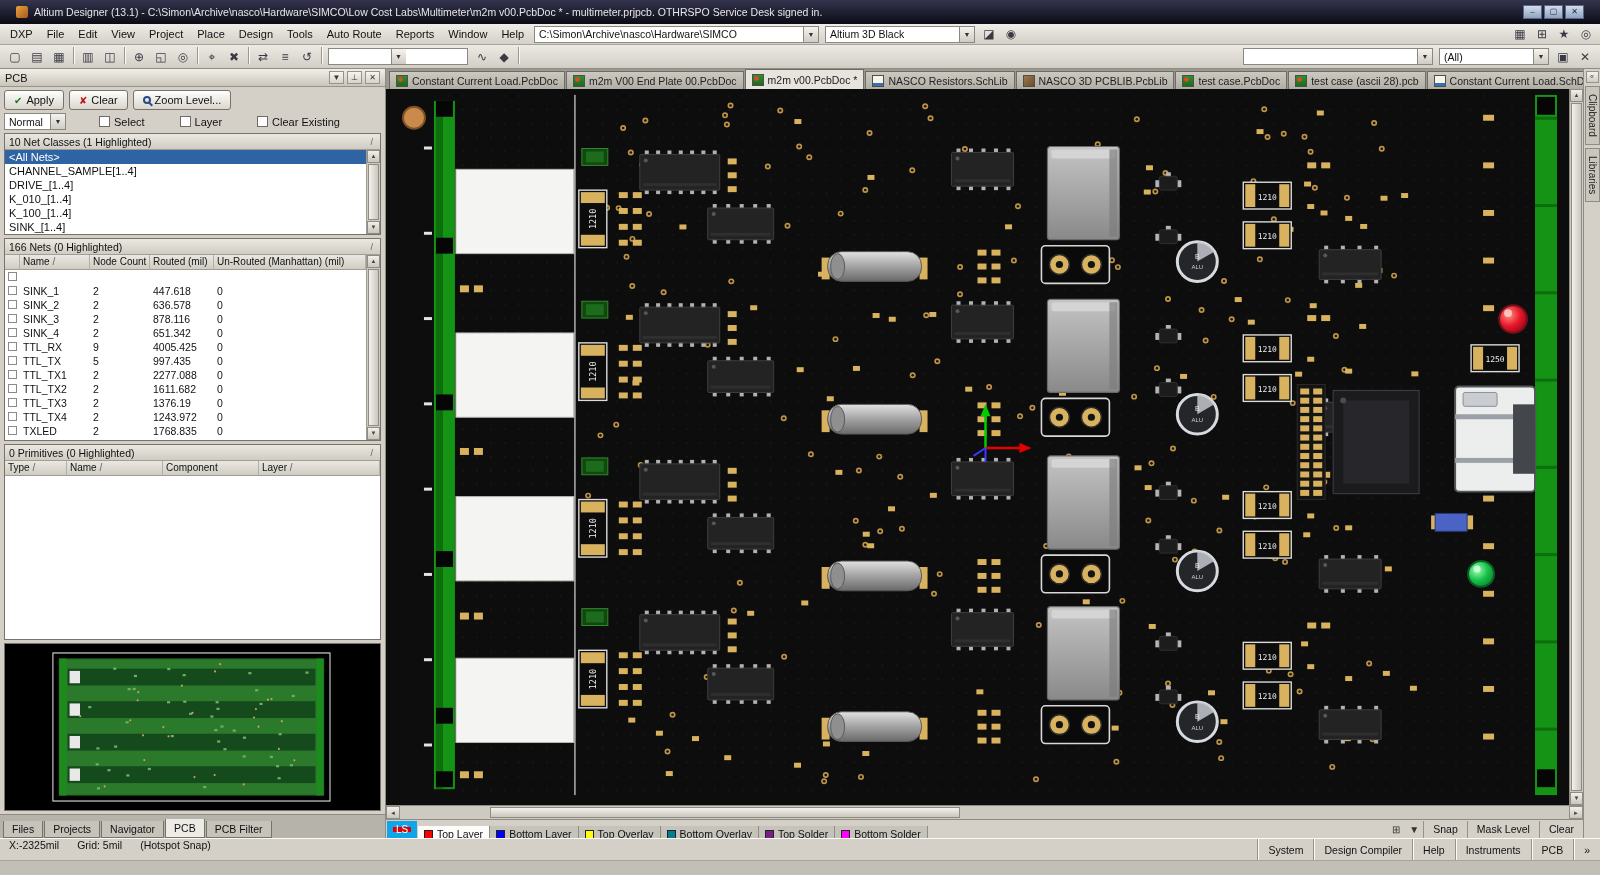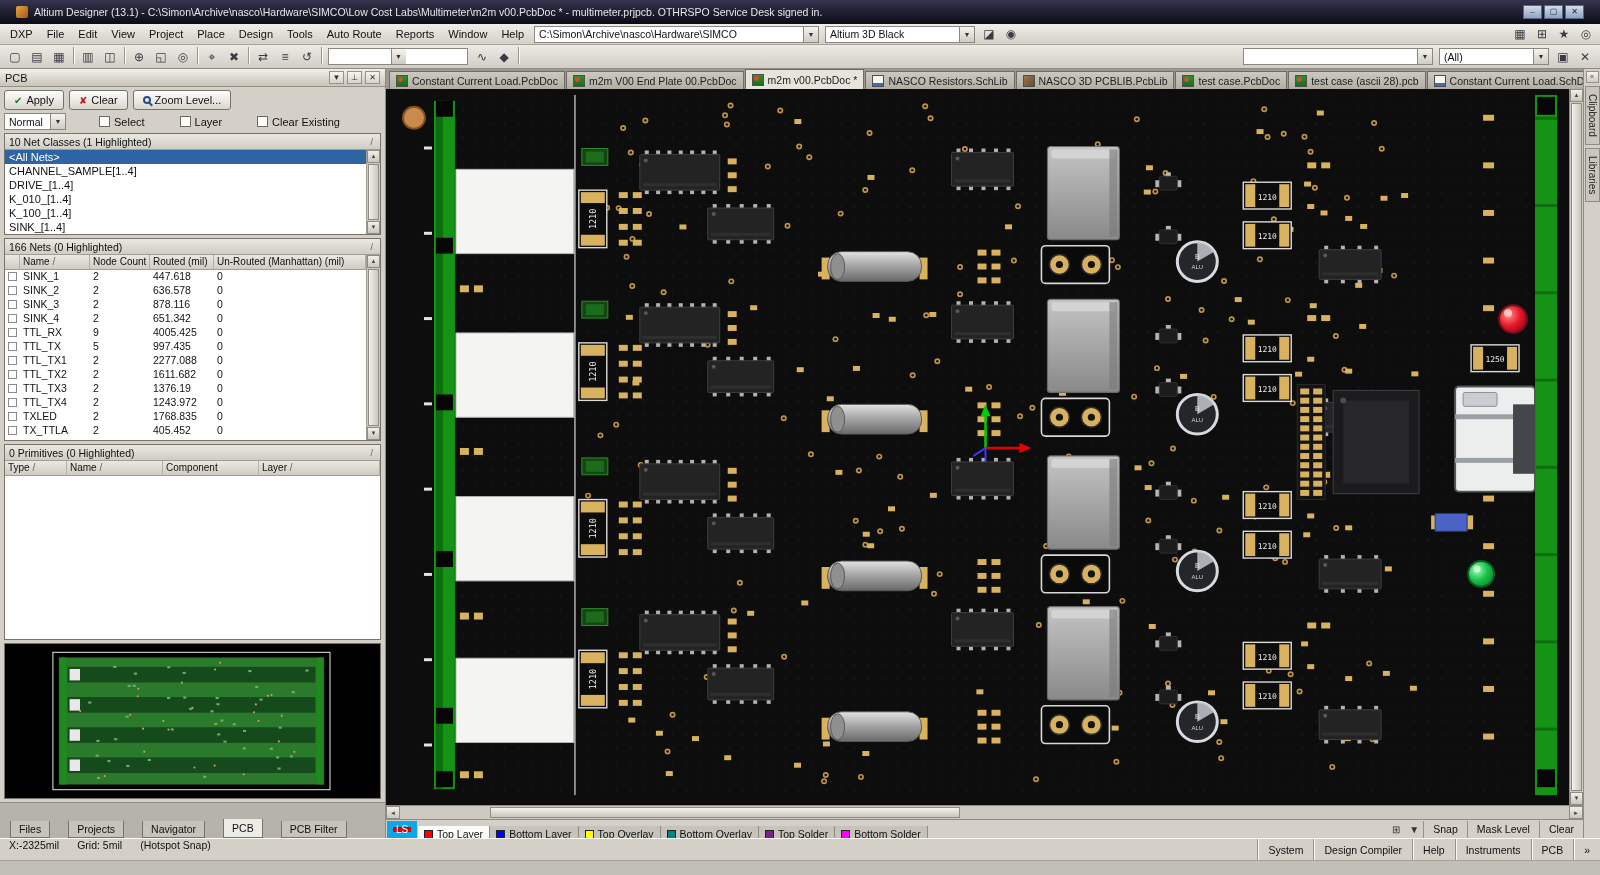--- a/index.html
+++ b/index.html
@@ -61,26 +61,26 @@
   .vs-thumb{flex:1;margin:1px;background:linear-gradient(90deg,#f2f1ec,#c9c6bd);border:1px solid #8f8c84;}
   .classes-box{height:102px;}
   .nets-box{height:203px;}
   .prim-box{height:196px;}
   .nc-item{height:14px;line-height:14px;padding:0 4px;white-space:nowrap;font-size:11px;}
   .nc-item.selected{background:#2e63a4;color:#fff;}
   .net-grid{display:grid;grid-template-columns:15px 70px 60px 64px 1fr;grid-auto-rows:14px;align-content:start;}
   .pr-grid{display:grid;grid-template-columns:62px 96px 96px 1fr;grid-auto-rows:14px;align-content:start;}
   .ng-h{background:linear-gradient(#eae8e1,#cfccc3);border-right:1px solid #b3afa5;border-bottom:1px solid #a19d93;font-size:10px;padding:0 3px;line-height:14px;white-space:nowrap;overflow:hidden;height:15px;}
   .ng-h.sortable::after{content:" /";color:#666;}
-  .ng-c{font-size:10.5px;line-height:14px;padding:0 3px;white-space:nowrap;overflow:hidden;}
+  .ng-c{font-size:10.5px;line-height:14px;padding:15px 3px;white-space:nowrap;overflow:hidden;}
   .ng-cb{display:flex;align-items:center;padding:0;}
   .row-cb{width:9px;height:9px;border:1px solid #8a8a8a;background:#fff;margin-left:3px;display:inline-block;}
   .thumb{flex:1;margin:3px 4px;background:#000;border:1px solid #76736a;min-height:0;}
   .thumb svg{width:100%;height:100%;display:block;}
-  .panel-tabs{height:36px;flex:none;background:#b6b3aa;border-top:1px solid #8f8c84;display:flex;align-items:flex-end;padding-left:10px;gap:18px;}
+  .panel-tabs{height:24px;flex:none;background:#b6b3aa;border-top:1px solid #8f8c84;display:flex;align-items:flex-end;padding-left:3px;gap:1px;}
   .p-tab{height:17px;display:flex;align-items:center;padding:0 8px;background:#c6c3ba;border:1px solid #76736a;border-top:none;font-size:10.5px;white-space:nowrap;}
   .p-tab.active{background:#ecebe5;height:19px;}
 
   
   .doc-area{flex:1;display:flex;flex-direction:column;min-width:0;background:#f0abfc;}
   .doc-tabs{height:20px;flex:none;display:flex;align-items:flex-end;background:#9c9992;padding-left:3px;gap:1px;overflow:hidden;}
   .doc-tab{height:18px;display:flex;align-items:center;gap:4px;padding:0 6px;background:linear-gradient(#ccc9c0,#b0ada4);border:1px solid #6e6c66;border-bottom:none;font-size:10.5px;white-space:nowrap;color:#222;}
   .doc-tab.active{background:#e6e4dc;height:20px;}
   .dticon{width:12px;height:12px;display:inline-block;border:1px solid #50504a;flex:none;}
   .dticon.pcb{background:radial-gradient(circle at 3.5px 3.5px,#d94c2b 2px,rgba(0,0,0,0) 2.5px),linear-gradient(#2f8f2f,#1d6b1d);}

